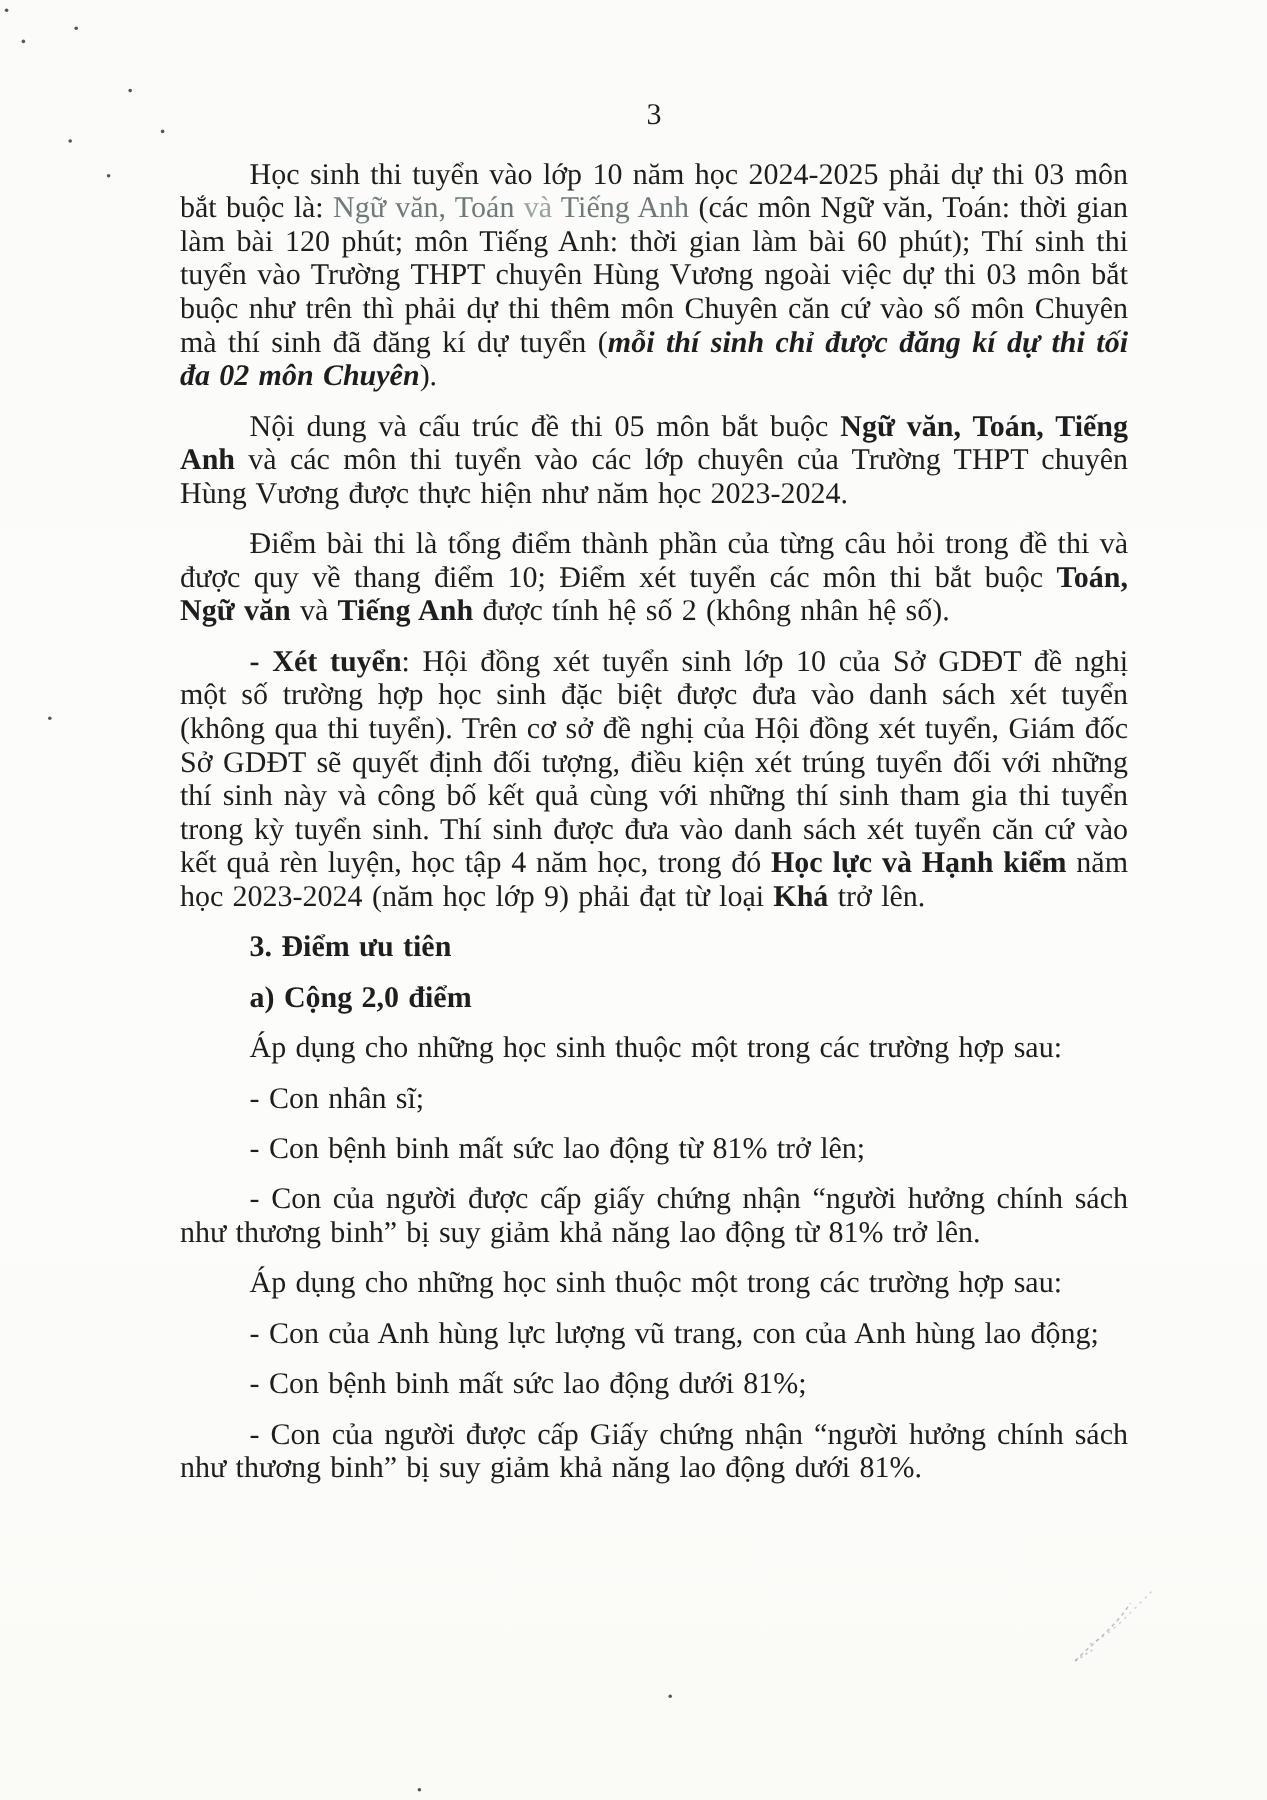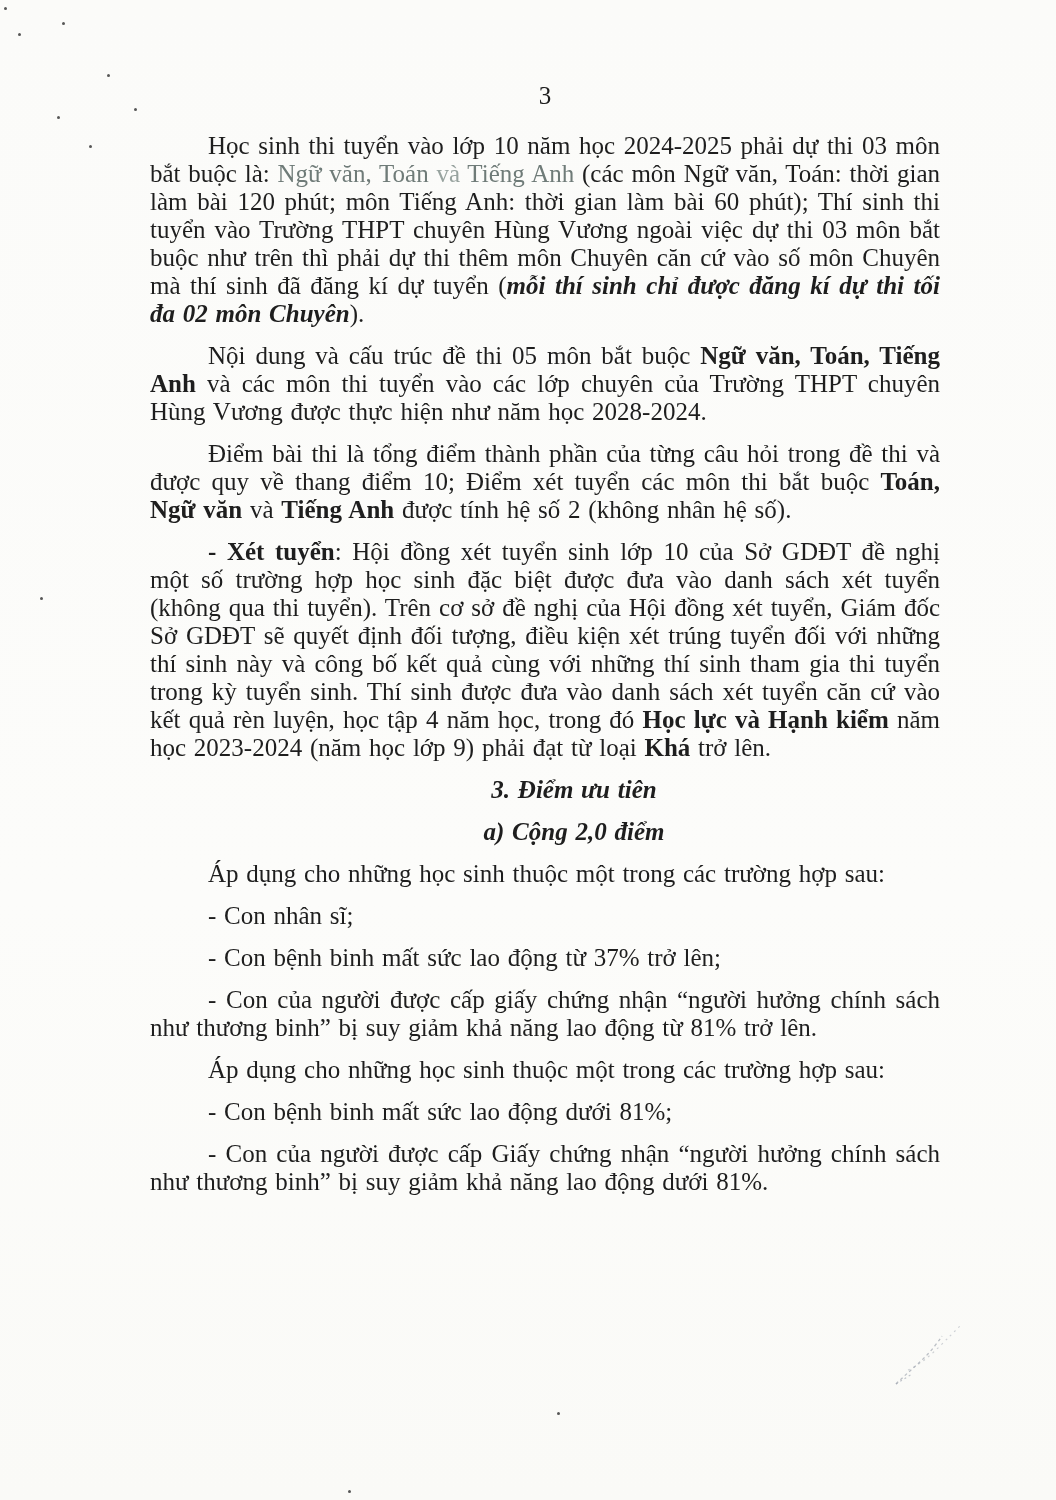--- a/index.html
+++ b/index.html
@@ -29,22 +29,21 @@
     margin: 0 0 14px 0;
     font-size: 25px;
     line-height: 28px;
     text-align: justify;
     text-indent: 58px;
     word-spacing: 1.5px;
   }
   .block.heading {
     font-weight: bold;
     margin-top: 5px;
-    text-align: center;
-    font-style: italic;
+    text-align: left;
   }
   .st-normal { }
   .st-bold { font-weight: bold; }
   .st-bold-italic { font-weight: bold; font-style: italic; }
   .st-highlight { color: var(--hl, #6f7b78); }
   .st-highlight-light { color: var(--hl-light, #98a39f); }
   .speckle {
     position: absolute;
     width: 3px; height: 3px;
     border-radius: 50%;
@@ -73,30 +72,31 @@
       <i class="speckle" style="left: 89px; top: 145px;"></i>
       <i class="speckle" style="left: 40px; top: 597px;"></i>
       <i class="speckle" style="left: 557px; top: 1412px;"></i>
       <i class="speckle" style="left: 348px; top: 1490px;"></i>
     </div>
 
   <div class="page-number">3</div>
 
   <div class="doc-body">
       <p class="block paragraph"><span class="st-normal">Học sinh thi tuyển vào lớp 10 năm học 2024-2025 phải dự thi 03 môn bắt buộc là: </span><span class="st-highlight">Ngữ văn, Toán</span><span class="st-highlight-light"> và </span><span class="st-highlight">Tiếng Anh</span><span class="st-normal"> (các môn Ngữ văn, Toán: thời gian làm bài 120 phút; môn Tiếng Anh: thời gian làm bài 60 phút); Thí sinh thi tuyển vào Trường THPT chuyên Hùng Vương ngoài việc dự thi 03 môn bắt buộc như trên thì phải dự thi thêm môn Chuyên căn cứ vào số môn Chuyên mà thí sinh đã đăng kí dự tuyển (</span><span class="st-bold-italic">mỗi thí sinh chỉ được đăng kí dự thi tối đa 02 môn Chuyên</span><span class="st-normal">).</span></p>
-      <p class="block paragraph"><span class="st-normal">Nội dung và cấu trúc đề thi 05 môn bắt buộc </span><span class="st-bold">Ngữ văn, Toán, Tiếng Anh</span><span class="st-normal"> và các môn thi tuyển vào các lớp chuyên của Trường THPT chuyên Hùng Vương được thực hiện như năm học 2028-2024.</span></p>
+      <p class="block paragraph"><span class="st-normal">Nội dung và cấu trúc đề thi 05 môn bắt buộc </span><span class="st-bold">Ngữ văn, Toán, Tiếng Anh</span><span class="st-normal"> và các môn thi tuyển vào các lớp chuyên của Trường THPT chuyên Hùng Vương được thực hiện như năm học 2023-2024.</span></p>
       <p class="block paragraph"><span class="st-normal">Điểm bài thi là tổng điểm thành phần của từng câu hỏi trong đề thi và được quy về thang điểm 10; Điểm xét tuyển các môn thi bắt buộc </span><span class="st-bold">Toán, Ngữ văn</span><span class="st-normal"> và </span><span class="st-bold">Tiếng Anh</span><span class="st-normal"> được tính hệ số 2 (không nhân hệ số).</span></p>
       <p class="block paragraph"><span class="st-bold">- Xét tuyển</span><span class="st-normal">: Hội đồng xét tuyển sinh lớp 10 của Sở GDĐT đề nghị một số trường hợp học sinh đặc biệt được đưa vào danh sách xét tuyển (không qua thi tuyển). Trên cơ sở đề nghị của Hội đồng xét tuyển, Giám đốc Sở GDĐT sẽ quyết định đối tượng, điều kiện xét trúng tuyển đối với những thí sinh này và công bố kết quả cùng với những thí sinh tham gia thi tuyển trong kỳ tuyển sinh. Thí sinh được đưa vào danh sách xét tuyển căn cứ vào kết quả rèn luyện, học tập 4 năm học, trong đó </span><span class="st-bold">Học lực và Hạnh kiểm</span><span class="st-normal"> năm học 2023-2024 (năm học lớp 9) phải đạt từ loại </span><span class="st-bold">Khá</span><span class="st-normal"> trở lên.</span></p>
       <p class="block heading"><span class="st-bold">3. Điểm ưu tiên</span></p>
       <p class="block heading"><span class="st-bold">a) Cộng 2,0 điểm</span></p>
       <p class="block list-item"><span class="st-normal">Áp dụng cho những học sinh thuộc một trong các trường hợp sau:</span></p>
       <p class="block list-item"><span class="st-normal">- Con nhân sĩ;</span></p>
-      <p class="block list-item"><span class="st-normal">- Con bệnh binh mất sức lao động từ 37% trở lên;</span></p>
+      <p class="block list-item"><span class="st-normal">- Con bệnh binh mất sức lao động từ 81% trở lên;</span></p>
       <p class="block paragraph"><span class="st-normal">- Con của người được cấp giấy chứng nhận “người hưởng chính sách như thương binh” bị suy giảm khả năng lao động từ 81% trở lên.</span></p>
       <p class="block list-item"><span class="st-normal">Áp dụng cho những học sinh thuộc một trong các trường hợp sau:</span></p>
+      <p class="block list-item"><span class="st-normal">- Con của Anh hùng lực lượng vũ trang, con của Anh hùng lao động;</span></p>
       <p class="block list-item"><span class="st-normal">- Con bệnh binh mất sức lao động dưới 81%;</span></p>
       <p class="block paragraph"><span class="st-normal">- Con của người được cấp Giấy chứng nhận “người hưởng chính sách như thương binh” bị suy giảm khả năng lao động dưới 81%.</span></p>
     </div>
 
   <svg class="pen-mark" viewBox="0 0 110 90" xmlns="http://www.w3.org/2000/svg">
     <path d="M18 76 C 28 66, 38 58, 48 48 C 54 42, 60 34, 64 28" fill="none" stroke="#9aa0ab" stroke-width="1.3" stroke-dasharray="3 3" opacity="0.65"></path>
     <path d="M30 62 C 40 58, 52 48, 62 38 C 70 30, 76 24, 82 18" fill="none" stroke="#a8adb6" stroke-width="1.1" stroke-dasharray="2 4" opacity="0.55"></path>
     <path d="M18 76 L 34 66" fill="none" stroke="#9aa0ab" stroke-width="1.2" stroke-dasharray="2 3" opacity="0.6"></path>
   </svg>
 

